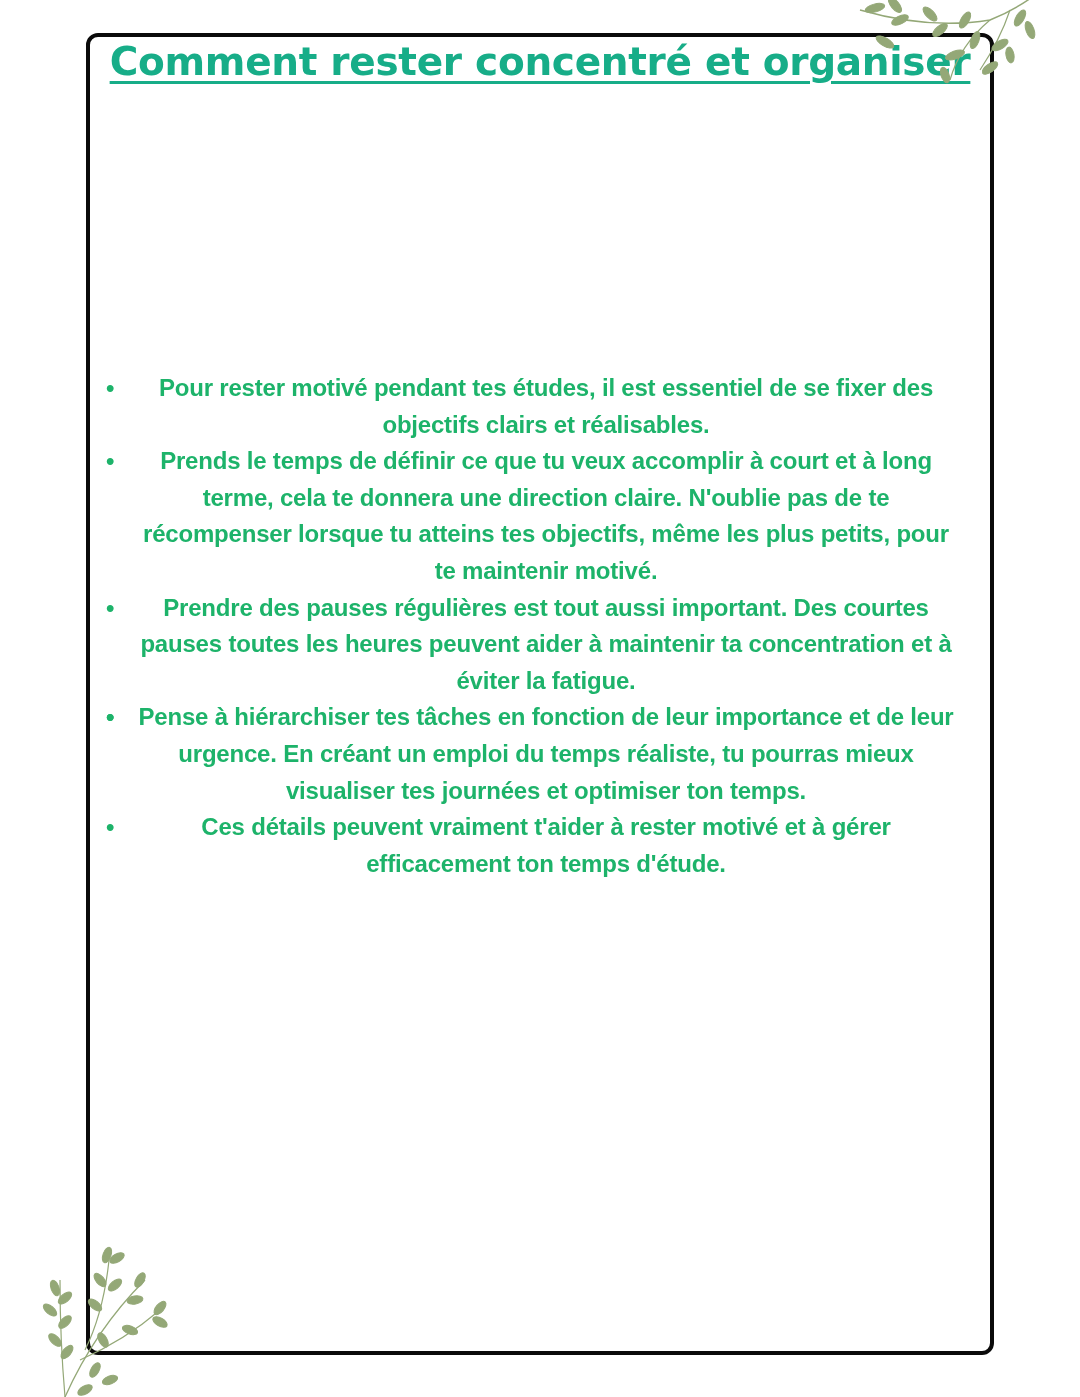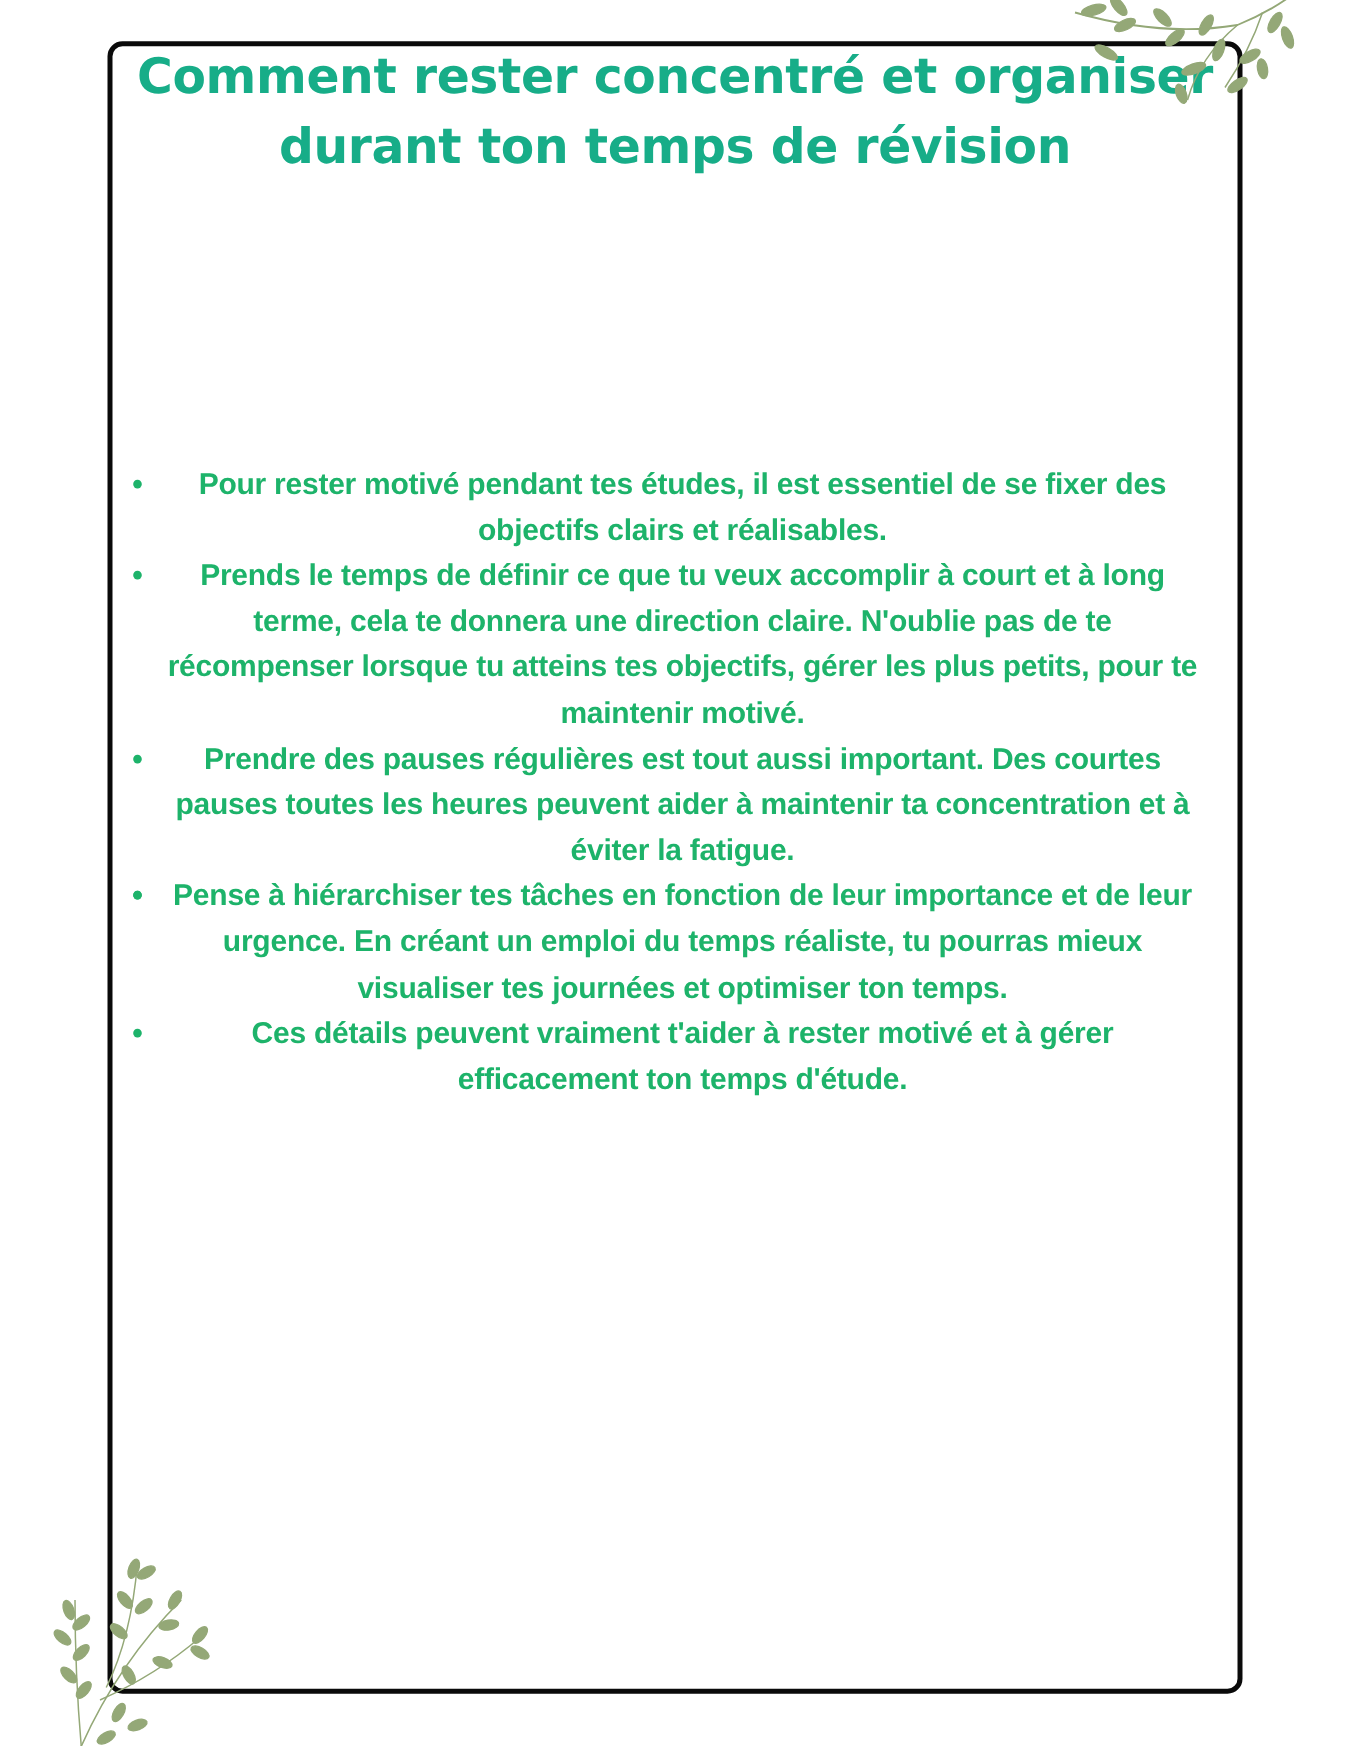--- a/index.html
+++ b/index.html
@@ -6,44 +6,43 @@
   body { width:1080px; height:1397px; position:relative; overflow:hidden; font-family:"DejaVu Sans", sans-serif; }
   .frame {
     position:absolute; left:86px; top:33px; width:900px; height:1314px;
     border:4px solid #0a0a0a; border-radius:12px; box-sizing:content-box;
   }
   .title {
     position:absolute; left:86px; top:34px; width:908px; text-align:center;
     font-family:"DejaVu Sans", sans-serif; font-weight:bold; font-size:39px; line-height:56px;
     color:#17ad88; letter-spacing:-0.3px;
   }
-  .title span { text-decoration-thickness:3px; text-underline-offset:6px; }
+  .title span { text-decoration:underline; text-decoration-thickness:3px; text-underline-offset:6px; }
   .list {
     position:absolute; left:100px; top:370px; width:880px; margin:0; padding:0; list-style:none;
     font-family:"Liberation Sans", sans-serif; font-weight:bold; font-size:24px; line-height:36.6px;
     color:#1db36a; letter-spacing:-0.2px;
   }
   .list li { position:relative; padding:0 20px 0 32px; text-align:center; }
   .bullet { position:absolute; left:4px; top:0; width:12px; font-size:24px; }
   .leaf-tr { position:absolute; right:40px; top:0; width:200px; height:110px; }
   .leaf-bl { position:absolute; left:35px; top:1240px; width:150px; height:157px; }
 </style>
 </head>
 <body>
 
 <div class="frame"></div>
 
 <div class="title">
   <span>Comment rester concentré et organiser</span><br>
-  <span>durant ton temps de révision </span>
 </div>
 
 <ul class="list">
   <li><span class="bullet">•</span><span>Pour rester motivé pendant tes études, il est essentiel de se fixer des objectifs clairs et réalisables.</span></li>
-  <li><span class="bullet">•</span><span>Prends le temps de définir ce que tu veux accomplir à court et à long terme, cela te donnera une direction claire. N'oublie pas de te récompenser lorsque tu atteins tes objectifs, gérer les plus petits, pour te maintenir motivé.</span></li>
+  <li><span class="bullet">•</span><span>Prends le temps de définir ce que tu veux accomplir à court et à long terme, cela te donnera une direction claire. N'oublie pas de te récompenser lorsque tu atteins tes objectifs, même les plus petits, pour te maintenir motivé.</span></li>
   <li><span class="bullet">•</span><span>Prendre des pauses régulières est tout aussi important. Des courtes pauses toutes les heures peuvent aider à maintenir ta concentration et à éviter la fatigue.</span></li>
   <li><span class="bullet">•</span></li>
   <li><span class="bullet">•</span><span>Pense à hiérarchiser tes tâches en fonction de leur importance et de leur urgence. En créant un emploi du temps réaliste, tu pourras mieux visualiser tes journées et optimiser ton temps.</span></li>
   <li><span class="bullet">•</span><span>Ces détails peuvent vraiment t'aider à rester motivé et à gérer efficacement ton temps d'étude.</span></li>
 </ul>
 
 <svg class="leaf-tr" viewBox="0 0 200 110">
   <g fill="#94a877" stroke="#94a877">
     <path d="M20 10 Q90 30 150 20 Q175 10 195 -5" fill="none" stroke-width="1.5"></path>
     <path d="M150 20 Q120 45 110 80" fill="none" stroke-width="1.2"></path>

